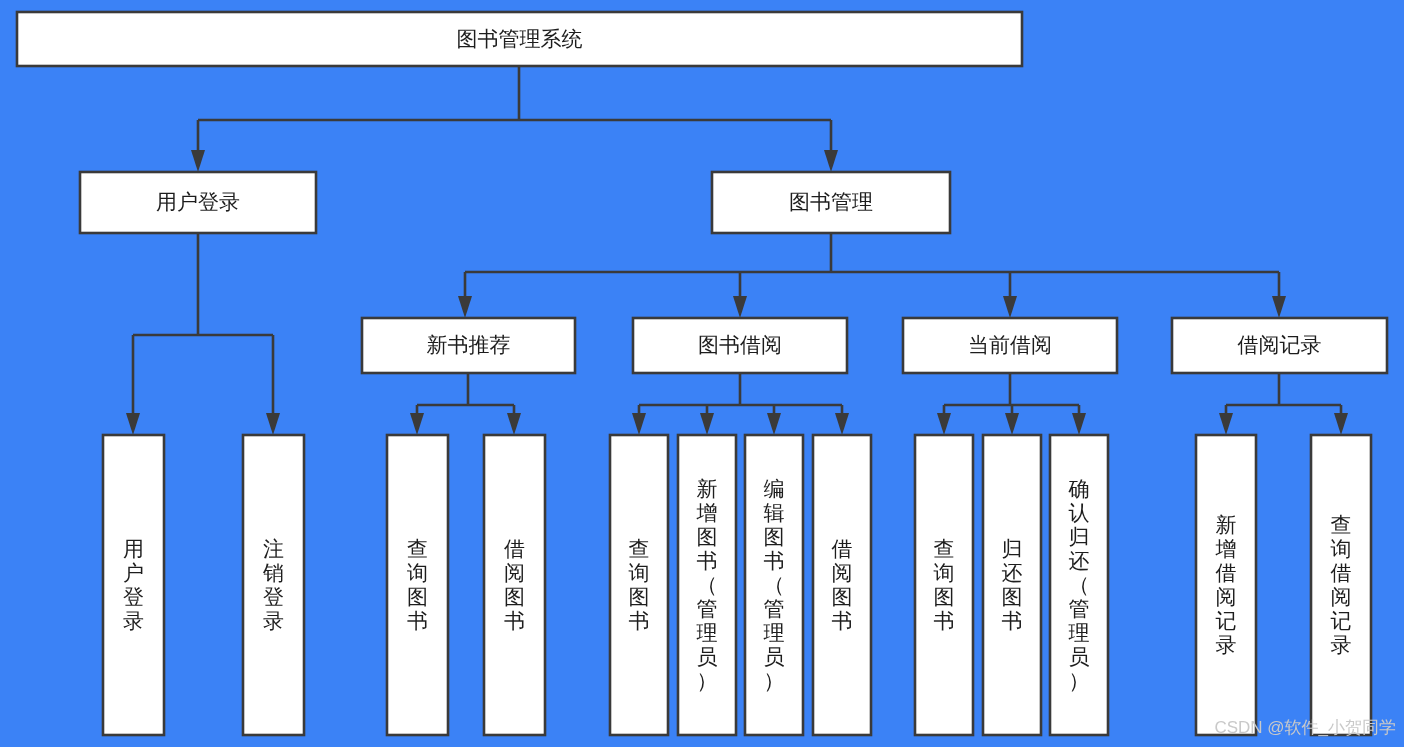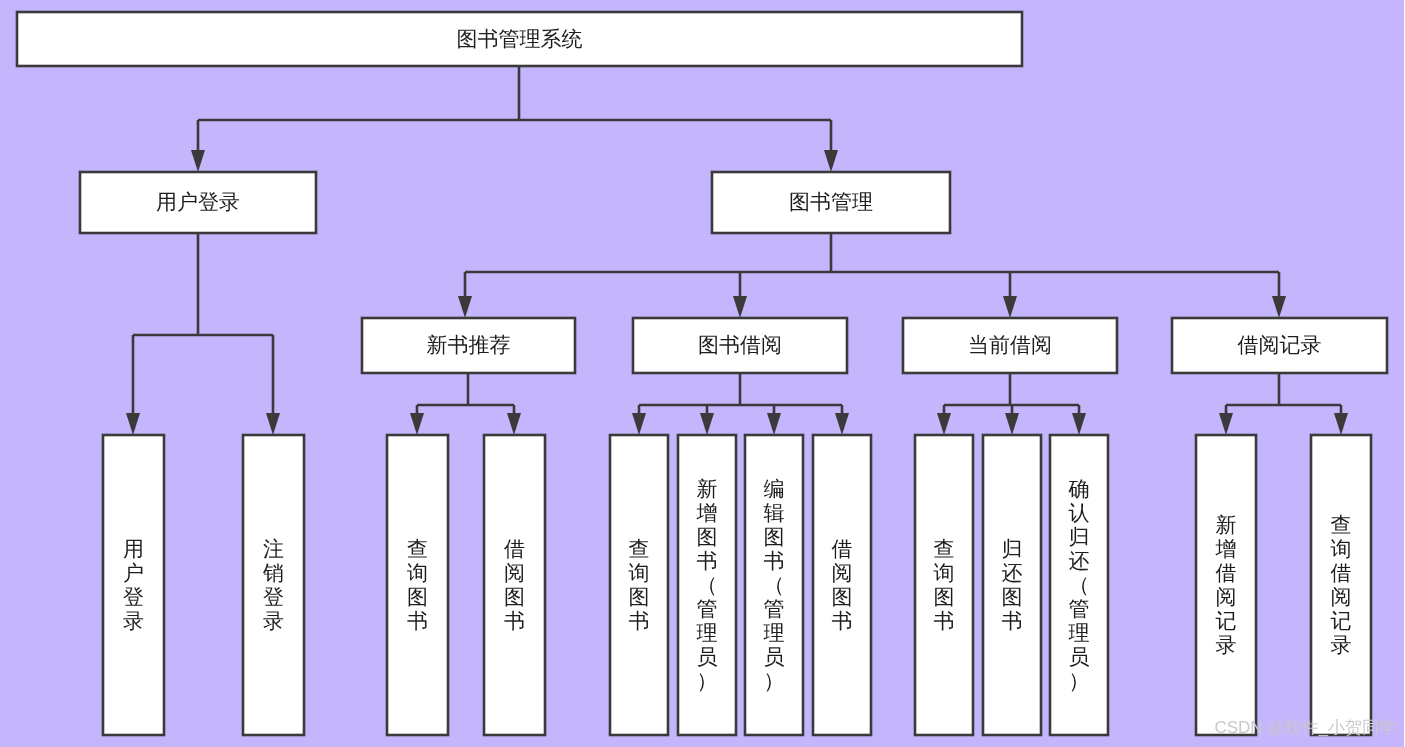--- a/index.html
+++ b/index.html
@@ -12,21 +12,21 @@
     width: 1405px;
     height: 747px;
     font-family: "Liberation Sans", "DejaVu Sans", sans-serif;
     overflow: hidden;
     position: relative;
   }
   #diagram-root {
     position: relative;
     width: 1404px;
     height: 747px;
-    background: #c4b5fd;
+    background: #3b82f6;
   }
   svg.diagram-canvas {
     position: absolute;
     left: 0;
     top: 0;
     width: 1405px;
     height: 747px;
     display: block;
   }
   .node-box {

